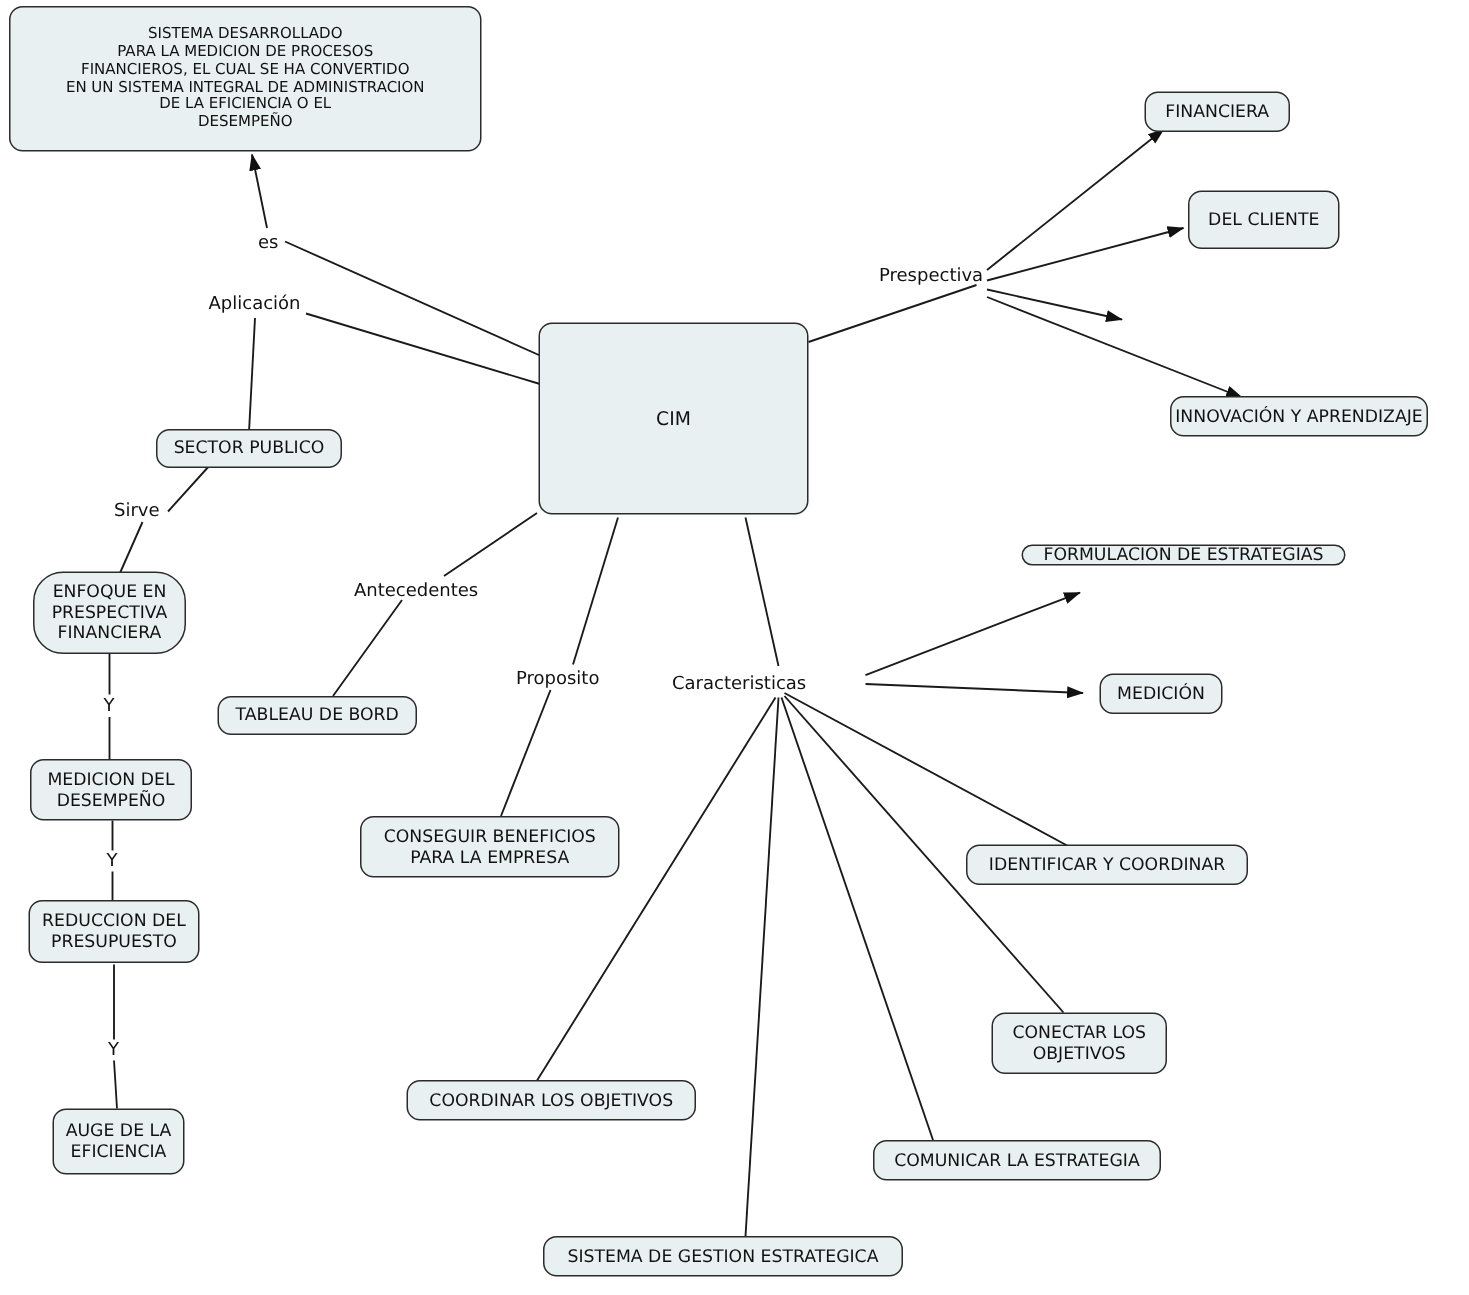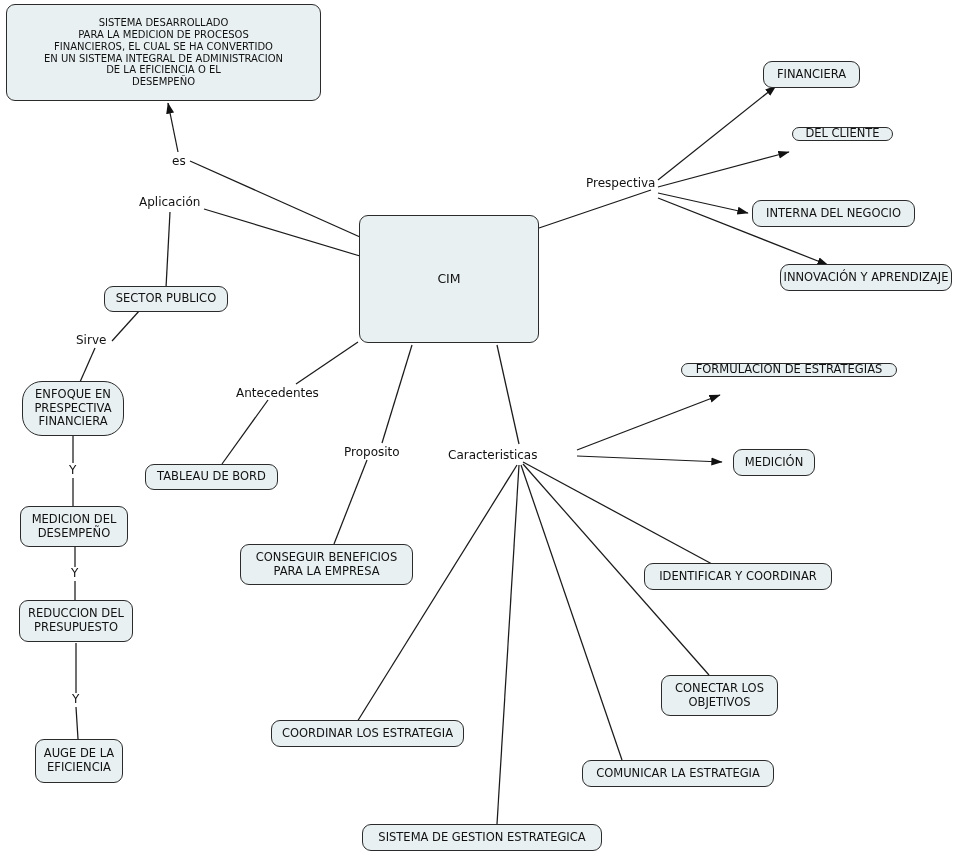--- a/index.html
+++ b/index.html
@@ -107,23 +107,22 @@
 PARA LA MEDICION  DE PROCESOS
 FINANCIEROS, EL CUAL SE HA CONVERTIDO
 EN UN SISTEMA INTEGRAL DE ADMINISTRACION
 DE LA EFICIENCIA O EL
 DESEMPEÑO</div>
 
   <div class="node center" style="left:359px; top:215px; width:180px; height:128px;">CIM</div>
 
   <div class="node small" style="left:763px; top:61px; width:97px; height:27px;">FINANCIERA</div>
 
-  <div class="node small" style="left:792px; top:127px; width:101px; height:14px;">DEL CLIENTE</div>
+  <div class="node small" style="left:792px; top:127px; width:101px; height:39px;">DEL CLIENTE</div>
 
-  <div class="node small" style="left:752px; top:200px; width:163px; height:27px;">INTERNA DEL NEGOCIO</div>
 
   <div class="node small" style="left:780px; top:264px; width:172px; height:27px;">INNOVACIÓN Y APRENDIZAJE</div>
 
   <div class="node small" style="left:104px; top:286px; width:124px; height:26px;">SECTOR PUBLICO</div>
 
   <div class="node small" style="left:22px; top:381px; width:102px; height:55px;border-radius:20px;">ENFOQUE EN
 PRESPECTIVA
 FINANCIERA</div>
 
   <div class="node small" style="left:20px; top:506px; width:108px; height:41px;">MEDICION DEL
@@ -146,21 +145,21 @@
 
   <div class="node small" style="left:644px; top:563px; width:188px; height:27px;">IDENTIFICAR Y COORDINAR</div>
 
   <div class="node small" style="left:661px; top:675px; width:117px; height:41px;">CONECTAR LOS
 OBJETIVOS</div>
 
   <div class="node small" style="left:536px; top:760px; width:192px; height:27px;margin-left:46px;">COMUNICAR LA ESTRATEGIA</div>
 
   <div class="node small" style="left:362px; top:824px; width:240px; height:27px;">SISTEMA DE GESTION ESTRATEGICA</div>
 
-  <div class="node small" style="left:271px; top:720px; width:193px; height:27px;">COORDINAR LOS ESTRATEGIA</div>
+  <div class="node small" style="left:271px; top:720px; width:193px; height:27px;">COORDINAR LOS OBJETIVOS</div>
 
   <div class="link-label" style="left:172px; top:154px;">es</div>
 
   <div class="link-label" style="left:139px; top:195px;">Aplicación</div>
 
   <div class="link-label" style="left:586px; top:176px;">Prespectiva</div>
 
   <div class="link-label" style="left:76px; top:333px;">Sirve</div>
 
   <div class="link-label" style="left:236px; top:386px;">Antecedentes</div>

